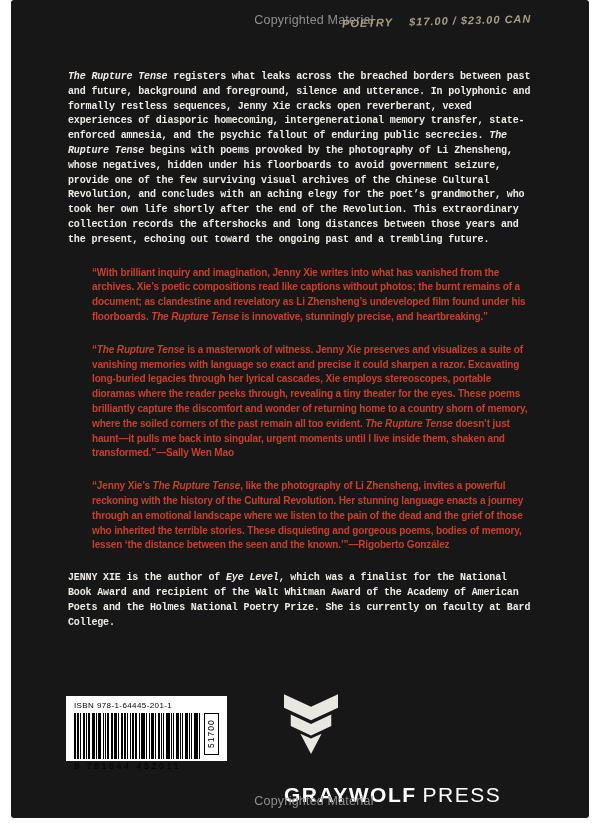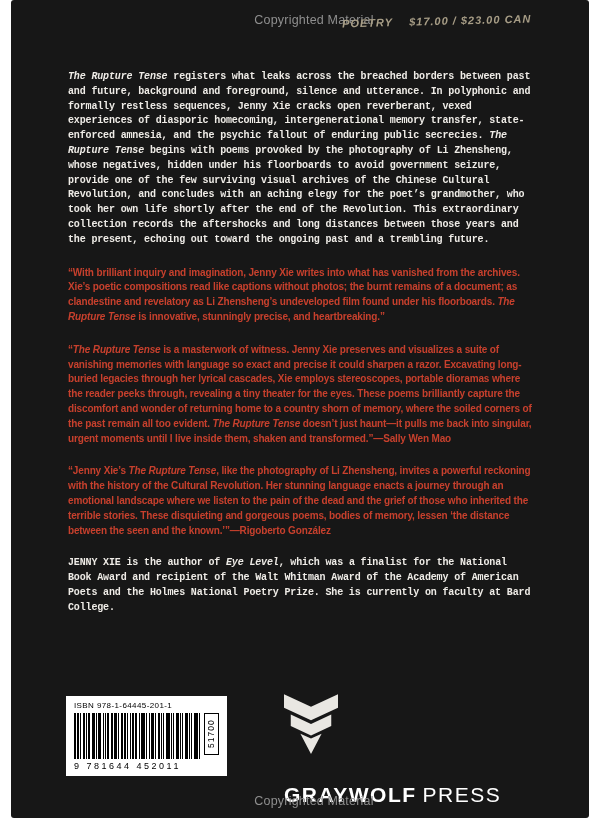--- a/index.html
+++ b/index.html
@@ -13,26 +13,26 @@
   .copyright.top { position:absolute; top:13px; left:0; right:0; text-align:center; }
   .copyright.bottom { position:absolute; top:794px; left:0; right:0; text-align:center; }
 
   .price-note { position:absolute; top:15px; right:58px; color:#a79d86;
                 font-style:italic; font-weight:bold; font-size:11px;
                 letter-spacing:1px; transform:rotate(-1.5deg); white-space:pre; }
 
   .content { position:absolute; left:57px; top:70px; width:468px; }
   .para { font-size:10px; line-height:14.8px; font-weight:700; letter-spacing:-0.15px; text-align:left; }
   .white { color:#efece7;font-family:Liberation Mono, monospace; }
-  .red { color:#c7402d; }
+  .red { color:#c7402d;margin-left:24px; }
   .it { font-style:italic; }
   .bd { font-weight:700; }
   .block + .block { margin-top:18px; }
 
-  .barcode-panel { position:absolute; left:55px; top:696px; width:161px; height:80px;
+  .barcode-panel { position:absolute; left:55px; top:696px; width:161px; height:65px;
                    background:#ffffff; padding:5px 6px 4px 8px; }
   .isbn { font-size:8px; color:#000; letter-spacing:0.4px; }
   .bars-row { position:relative; margin-top:3px; height:46px; }
   .bars { display:flex; align-items:stretch; height:46px; width:126px; overflow:hidden; }
   .bars div { background:#000; height:100%; flex:0 0 auto; }
   .addon { position:absolute; right:2px; top:0; height:42px; width:15px;
            border:1px solid #000; writing-mode:vertical-rl; transform:rotate(180deg);
            font-size:8.5px; color:#000; text-align:center; letter-spacing:1px; line-height:13px; }
   .digits { margin-top:2px; font-size:9px; color:#000; letter-spacing:2.5px; }
 

